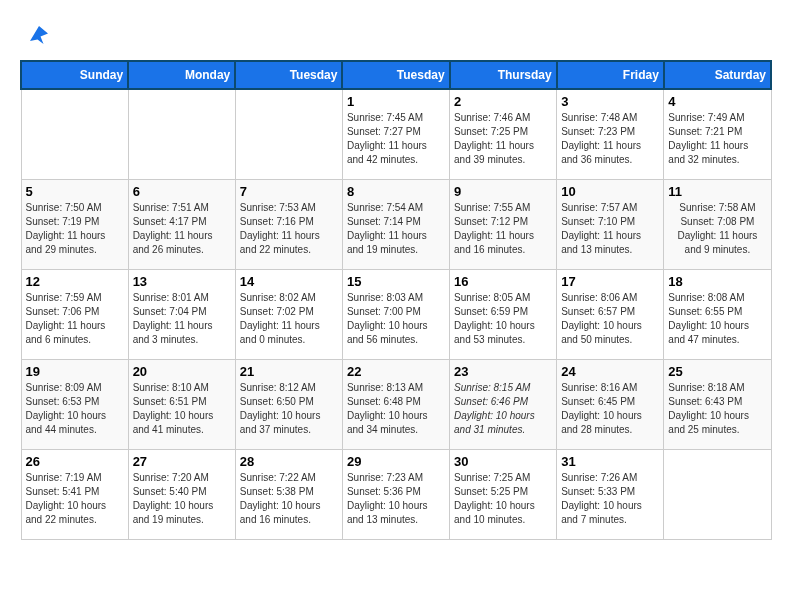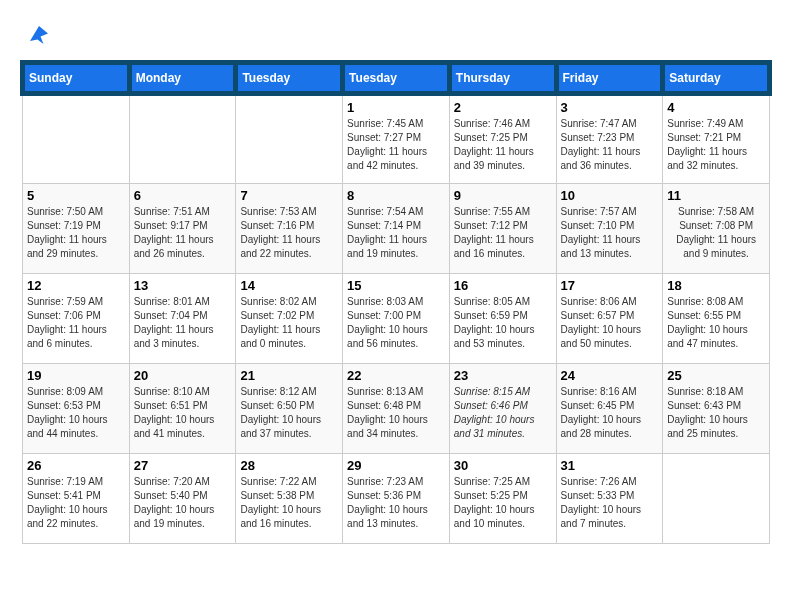--- a/index.html
+++ b/index.html
@@ -48,23 +48,23 @@
     }
     table {
       width: 100%;
       border-collapse: collapse;
       font-size: 11px;
     }
     thead th {
       background-color: #1a73e8;
       color: #fff;
       padding: 6px 4px;
-      text-align: left;
+      text-align: right;
       font-size: 12px;
-      border: 5px solid #0c4a6e;
+      border: 2px solid #0c4a6e;
     }
     td {
       border: 1px solid #ccc;
       vertical-align: top;
       padding: 4px;
       width: 106px;
       min-height: 80px;
       height: 90px;
     }
     .day-number {
@@ -128,42 +128,42 @@
 Daylight: 11 hours and 42 minutes.</div>
         </td>
         <td>
           <span class="day-number">2</span>
           <div class="day-info" style="white-space: pre-line;">Sunrise: 7:46 AM
 Sunset: 7:25 PM
 Daylight: 11 hours and 39 minutes.</div>
         </td>
         <td>
           <span class="day-number">3</span>
-          <div class="day-info" style="white-space: pre-line;">Sunrise: 7:47 AM
+          <div class="day-info" style="white-space: pre-line;">Sunrise: 7:48 AM
 Sunset: 7:23 PM
 Daylight: 11 hours and 36 minutes.</div>
         </td>
         <td>
           <span class="day-number">4</span>
           <div class="day-info" style="white-space: pre-line;">Sunrise: 7:49 AM
 Sunset: 7:21 PM
 Daylight: 11 hours and 32 minutes.</div>
         </td>
       </tr>
       <tr>
         <td>
           <span class="day-number">5</span>
           <div class="day-info" style="white-space: pre-line;">Sunrise: 7:50 AM
 Sunset: 7:19 PM
 Daylight: 11 hours and 29 minutes.</div>
         </td>
         <td>
           <span class="day-number">6</span>
           <div class="day-info" style="white-space: pre-line;">Sunrise: 7:51 AM
-Sunset: 9:17 PM
+Sunset: 4:17 PM
 Daylight: 11 hours and 26 minutes.</div>
         </td>
         <td>
           <span class="day-number">7</span>
           <div class="day-info" style="white-space: pre-line;">Sunrise: 7:53 AM
 Sunset: 7:16 PM
 Daylight: 11 hours and 22 minutes.</div>
         </td>
         <td>
           <span class="day-number">8</span>

